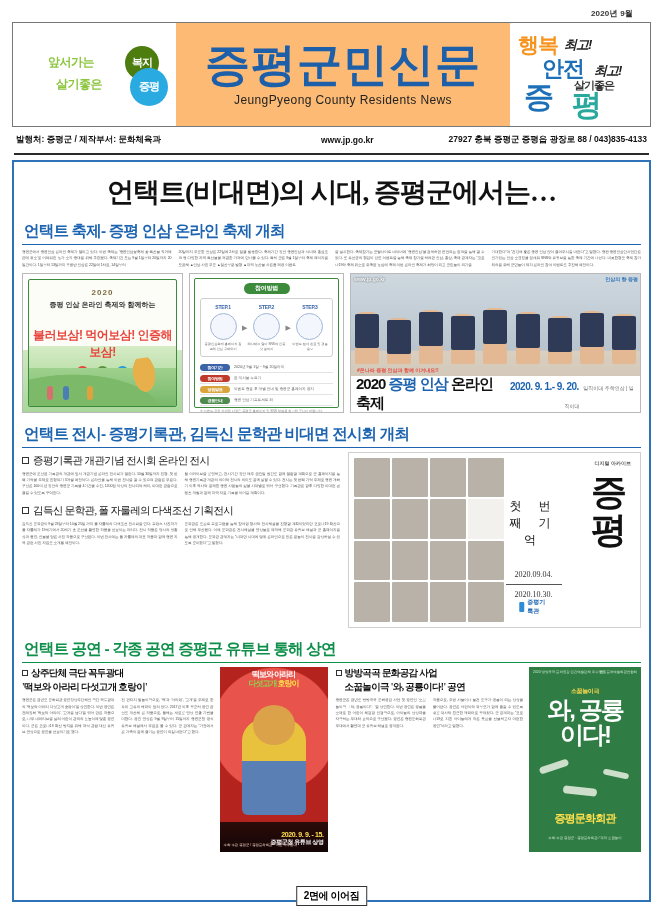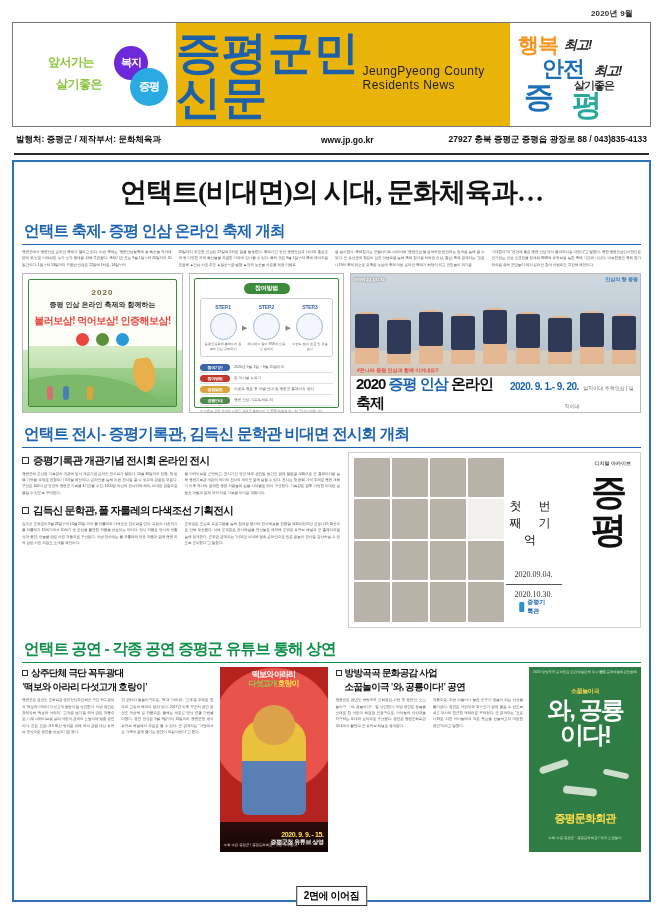--- a/index.html
+++ b/index.html
@@ -11,34 +11,34 @@
   }
   .page { position: relative; width: 663px; height: 920px; background:#fff; padding: 0 12px; }
 
   
   .dateline { text-align: right; font-size: 8px; font-weight: bold; color:#333;
               padding: 8px 18px 3px 0; letter-spacing:.2px; }
 
   
   .masthead { display:flex; border:1px solid #777; height:105px; background:#fff; }
   .mh-left  { width:163px; background:#fff; display:flex; align-items:center; justify-content:flex-end; }
-  .mh-mid   { flex:1; background:#eab308; display:flex; flex-direction:row;
+  .mh-mid   { flex:1; background:#fdba74; display:flex; flex-direction:column;
               align-items:center; justify-content:center; }
   .mh-right { width:140px; background:#fff; display:flex; align-items:center; justify-content:center; }
 
   
   .brand { position:relative; width:130px; height:62px; }
   .brand .bline { position:absolute; font-size:12px; font-weight:bold; color:#7ab648;
                   letter-spacing:-0.5px; }
   .brand .l1 { left:2px;  top:10px; color:#8cc63f; }
   .brand .l2 { left:10px; top:32px; color:#8cc63f; }
   .brand .circ { position:absolute; border-radius:50%; display:flex; align-items:center;
                  justify-content:center; color:#fff; font-size:11px; font-weight:bold;
                  letter-spacing:-1px; line-height:1; }
-  .brand .c-green { width:34px; height:34px; background:#6d28d9; left:68px; top:2px; }
+  .brand .c-green { width:34px; height:34px; background:#4d7c0f; left:79px; top:2px; }
   .brand .c-blue  { width:38px; height:38px; background:#29abe2; left:84px; top:24px; }
 
   
   .paper-title { font-family:"Liberation Sans", sans-serif; font-size:45px; font-weight:bold;
                  color:#1d5fa8; letter-spacing:1px; line-height:1; }
   .paper-sub   { font-size:12px; color:#222; margin-top:6px; letter-spacing:.4px; }
 
   
   .emblem { position:relative; width:128px; height:86px; }
   .emblem span { position:absolute; font-weight:bold; line-height:1; letter-spacing:-1px; }
@@ -62,21 +62,21 @@
   .frame { border:2px solid #2e72b8; padding:6px 8px 8px 8px; height:742px; }
   .main-head { text-align:center; font-family:"Liberation Serif", serif; font-size:27px;
                font-weight:bold; color:#111; letter-spacing:-1px; padding:6px 0 8px 0; }
 
   .sec-title { font-size:15.5px; font-weight:bold; color:#1c63b0; letter-spacing:-0.8px;
                padding:3px 0 2px 2px; }
   .sec-title.green { color:#0e8f4a; }
   .sec-underline { border-bottom:1.5px solid #1c63b0; margin-bottom:4px; }
   .sec-underline.green { border-color:#0e8f4a; }
 
-  .sub-title { font-size:10.5px; font-weight:bold; color:#111; letter-spacing:-0.6px;
+  .sub-title { font-size:10.5px; font-weight:normal; color:#111; letter-spacing:-0.6px;
                font-family:"Liberation Serif", serif; padding:2px 0 3px 0; }
   .sub-title .box { display:inline-block; width:7px; height:7px; border:1px solid #333;
                     margin-right:4px; vertical-align:baseline; }
 
   
   .col-text { font-size:3.6px; line-height:1.75; color:#4a4a4a; text-align:justify;
               letter-spacing:-0.1px; word-break:break-all; }
 
   .cols2 { display:flex; gap:7px; }
   .cols2 > div { flex:1; }
@@ -88,21 +88,21 @@
   .pa-inner { position:absolute; inset:5px; border:1.5px solid #3c8b3c; border-radius:2px;
               background:linear-gradient(#fdfdf8 0%, #fdfdf8 52%, #d6ecc6 52%, #9ed08c 100%);
               overflow:hidden; }
   .pa-yr { text-align:center; font-size:8px; color:#7b6a3f; font-weight:bold; margin-top:8px;
            letter-spacing:1px; }
   .pa-l1 { text-align:center; font-size:7px; color:#2f2f2f; font-weight:bold; margin-top:3px; }
   .pa-big { text-align:center; font-size:17px; font-weight:bold; margin-top:3px; letter-spacing:-1px; }
   .pa-big .hash { color:#f15a24; }
   .pa-big .s1 { color:#e8453c; } .pa-big .s2 { color:#7ab648; } .pa-big .s3 { color:#2a9ad6; }
   .pa-big .ch { color:#1b4f9c; }
-  .pa-l2 { text-align:center; font-size:10px; font-weight:bold; color:#e8453c; margin-top:4px;
+  .pa-l2 { text-align:center; font-size:12px; font-weight:bold; color:#e8453c; margin-top:17px;
            letter-spacing:-.5px; }
   .pa-logos { display:flex; justify-content:center; gap:7px; margin-top:5px; }
   .pa-logos i { width:13px; height:13px; border-radius:50%; display:block; }
   .pa-scene { position:absolute; left:0; right:0; bottom:0; height:62px; }
   .pa-scene .hill { position:absolute; bottom:0; width:100%; height:38px;
                     background:radial-gradient(ellipse at 30% 120%, #7cba6a 0 60%, transparent 61%),
                                linear-gradient(#9fd18e,#79b86a); }
   .pa-scene .root { position:absolute; right:14px; bottom:4px; width:34px; height:44px;
                     background:radial-gradient(ellipse at 50% 35%, #e8b04a 0 45%, transparent 46%);
                     transform:rotate(-8deg); }
@@ -249,21 +249,21 @@
 
   <div class="pubbar">
     <div class="pub-left">발행처: 증평군 / 제작부서: 문화체육과</div>
     <div class="pub-mid">www.jp.go.kr</div>
     <div class="pub-right">27927 충북 증평군 증평읍 광장로 88 / 043)835-4133</div>
   </div>
   <div class="rule"></div>
 
   <div class="frame">
 
-    <div class="main-head">언택트(비대면)의 시대, 문화체육과…</div>
+    <div class="main-head">언택트(비대면)의 시대, 증평군에서는…</div>
 
     <div>
       <div class="sec-title">언택트 축제- 증평 인삼 온라인 축제 개최</div>
       <div class="sec-underline"></div>
 
       <div class="cols2">
         <div class="col-text">증평군에서 증평인삼 온라인 축제가 열리고 있다. 이번 축제는 ‘증평인삼꽃축제 꽃·특산물 직거래 판매 취소’로 어려워진 농가 소득 증대를 위해 추진됐다. 축제기간 오는 9월 1일부터 20일까지 20일간이다. 1일부터 13일까지 푸른반 인삼은 22일에 1차로, 14일부터</div>
         <div class="col-text">20일까지 주문한 인삼은 22일에 2차로 일괄 발송한다. 축제기간 동안 증평인삼과 사비재 홍삼조크 등 다양한 지역 특산물을 저렴한 가격에 만나볼 수 있다. 특히 군은 9월 1일부터 축제 페이지를 오픈해 ▲인삼 사진 주문 ▲일산부분 발행 ▲지역 농산물 사은품 제공 이벤트</div>
         <div class="col-text">를 실시한다. 축제참가는 포털사이트 네이버에 ‘증평인삼’을 검색하면 팝업되는 링크를 통해 할 수 있다. 또 유산균의 햇김이 천연 이벤트를 통해 축제 참가를 하려면 인삼, 홍삼, 축제 관계자는 “코로나19와 축제 취소로 위축된 농심에 축제 이번 온라인 축제가 희망이 되고 군민들이 되기를</div>
         <div class="col-text">기대한다”며 “건강에 좋은 증평 인삼 많이 즐겨주시길 바란다”고 말했다. 증평 증평인삼단사업단은 인기있는 인삼 소경진을 앞세워 SNS와 유튜브를 통한 축제 기간에 나섰다. 비롯한행모 축제 참가 외의를 위해 군민들이 제각 온라인 참여 이벤트도 추진해 예정이다.</div>

